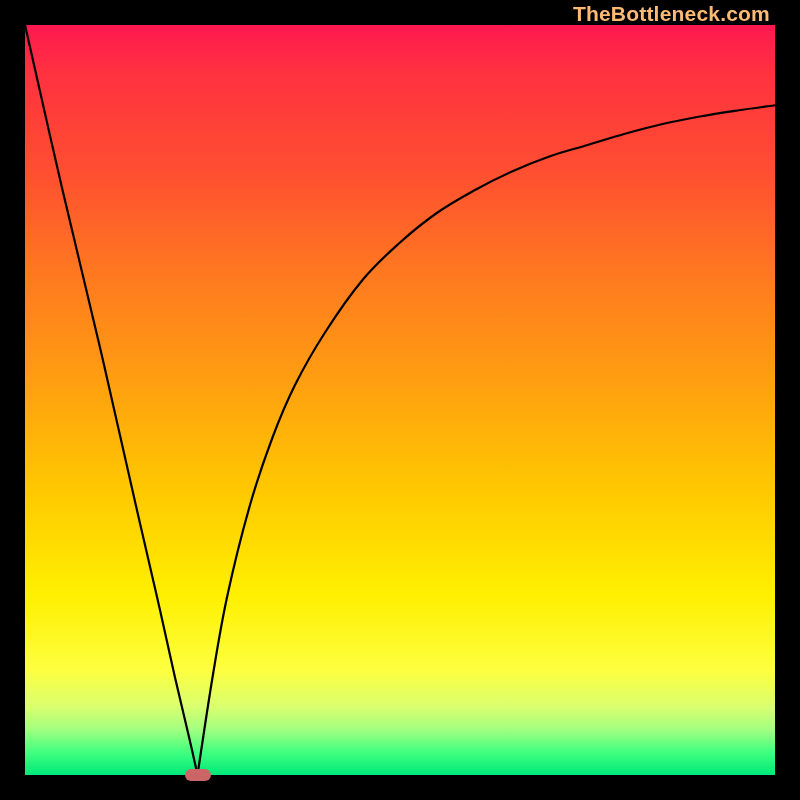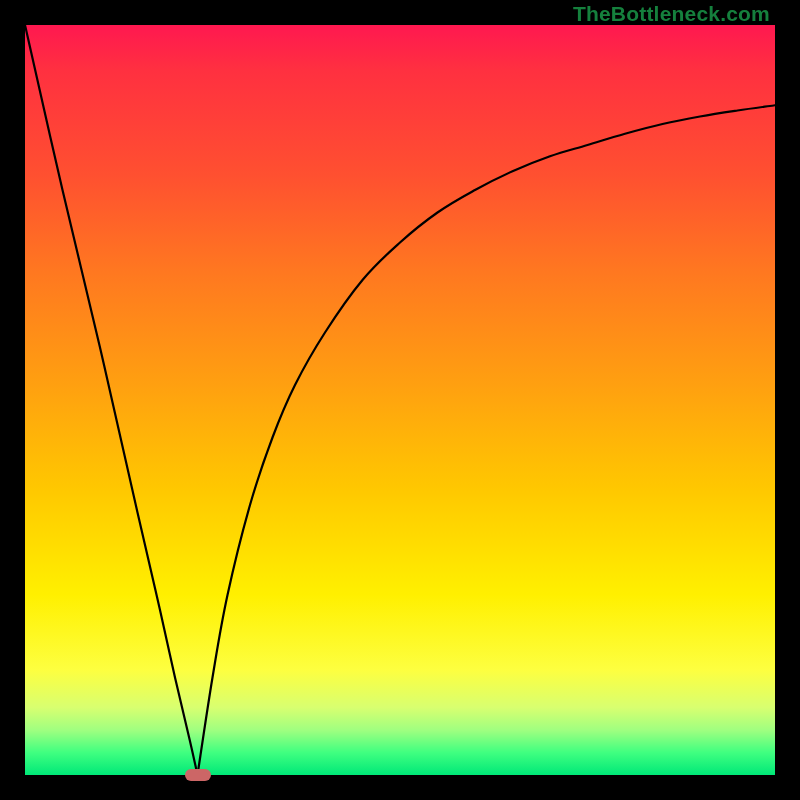--- a/index.html
+++ b/index.html
@@ -47,21 +47,21 @@
     width: 26px;
     height: 12px;
     border-radius: 6px;
     background: #cc6666;
     transform: translate(-50%, -50%);
   }
   .wm {
     position: absolute;
     top: 2px;
     right: 30px;
-    color: #15803d;
+    color: #fdba74;
     font-family: Arial, Helvetica, sans-serif;
     font-weight: bold;
     font-size: 21px;
     letter-spacing: 0.2px;
   }
 </style>
 </head>
 <body>
 
 <div class="frame">

